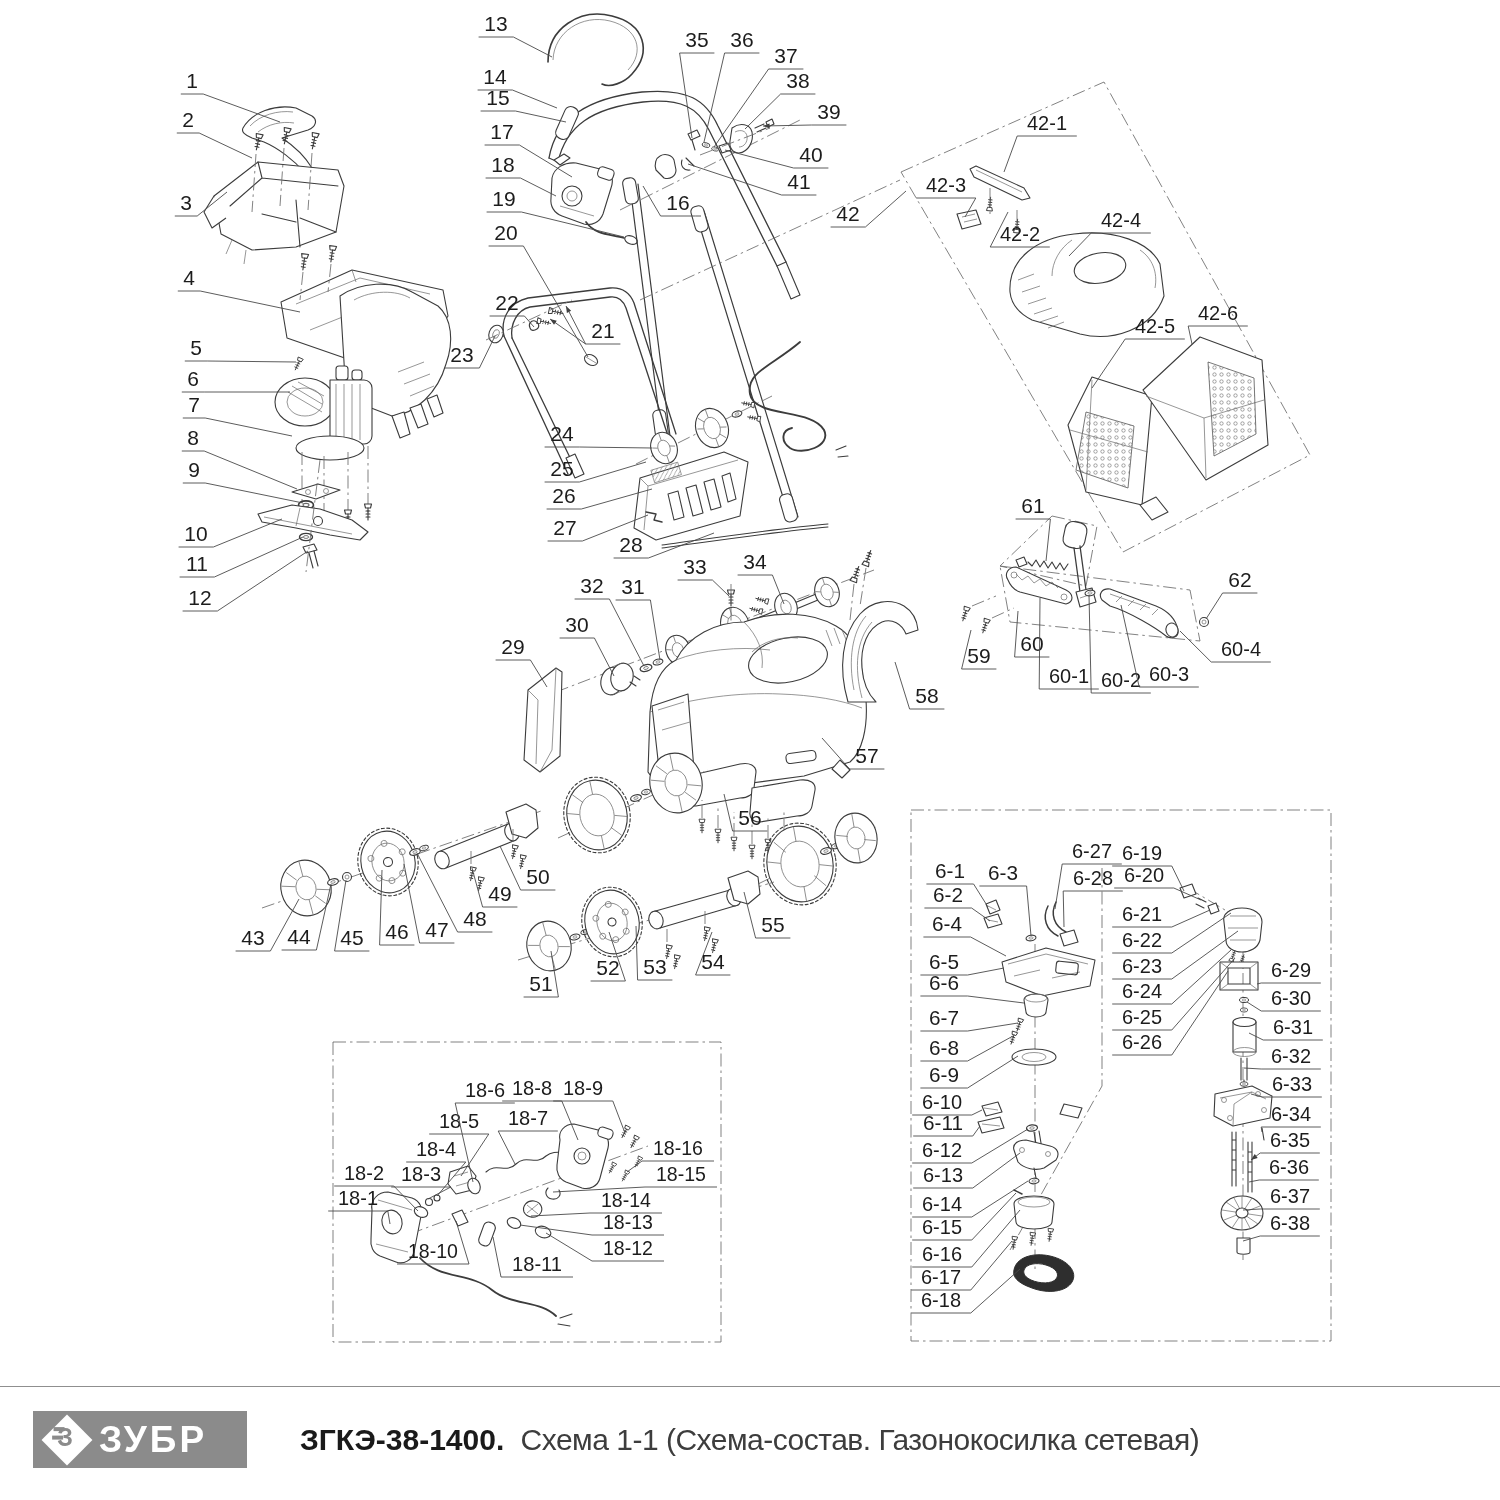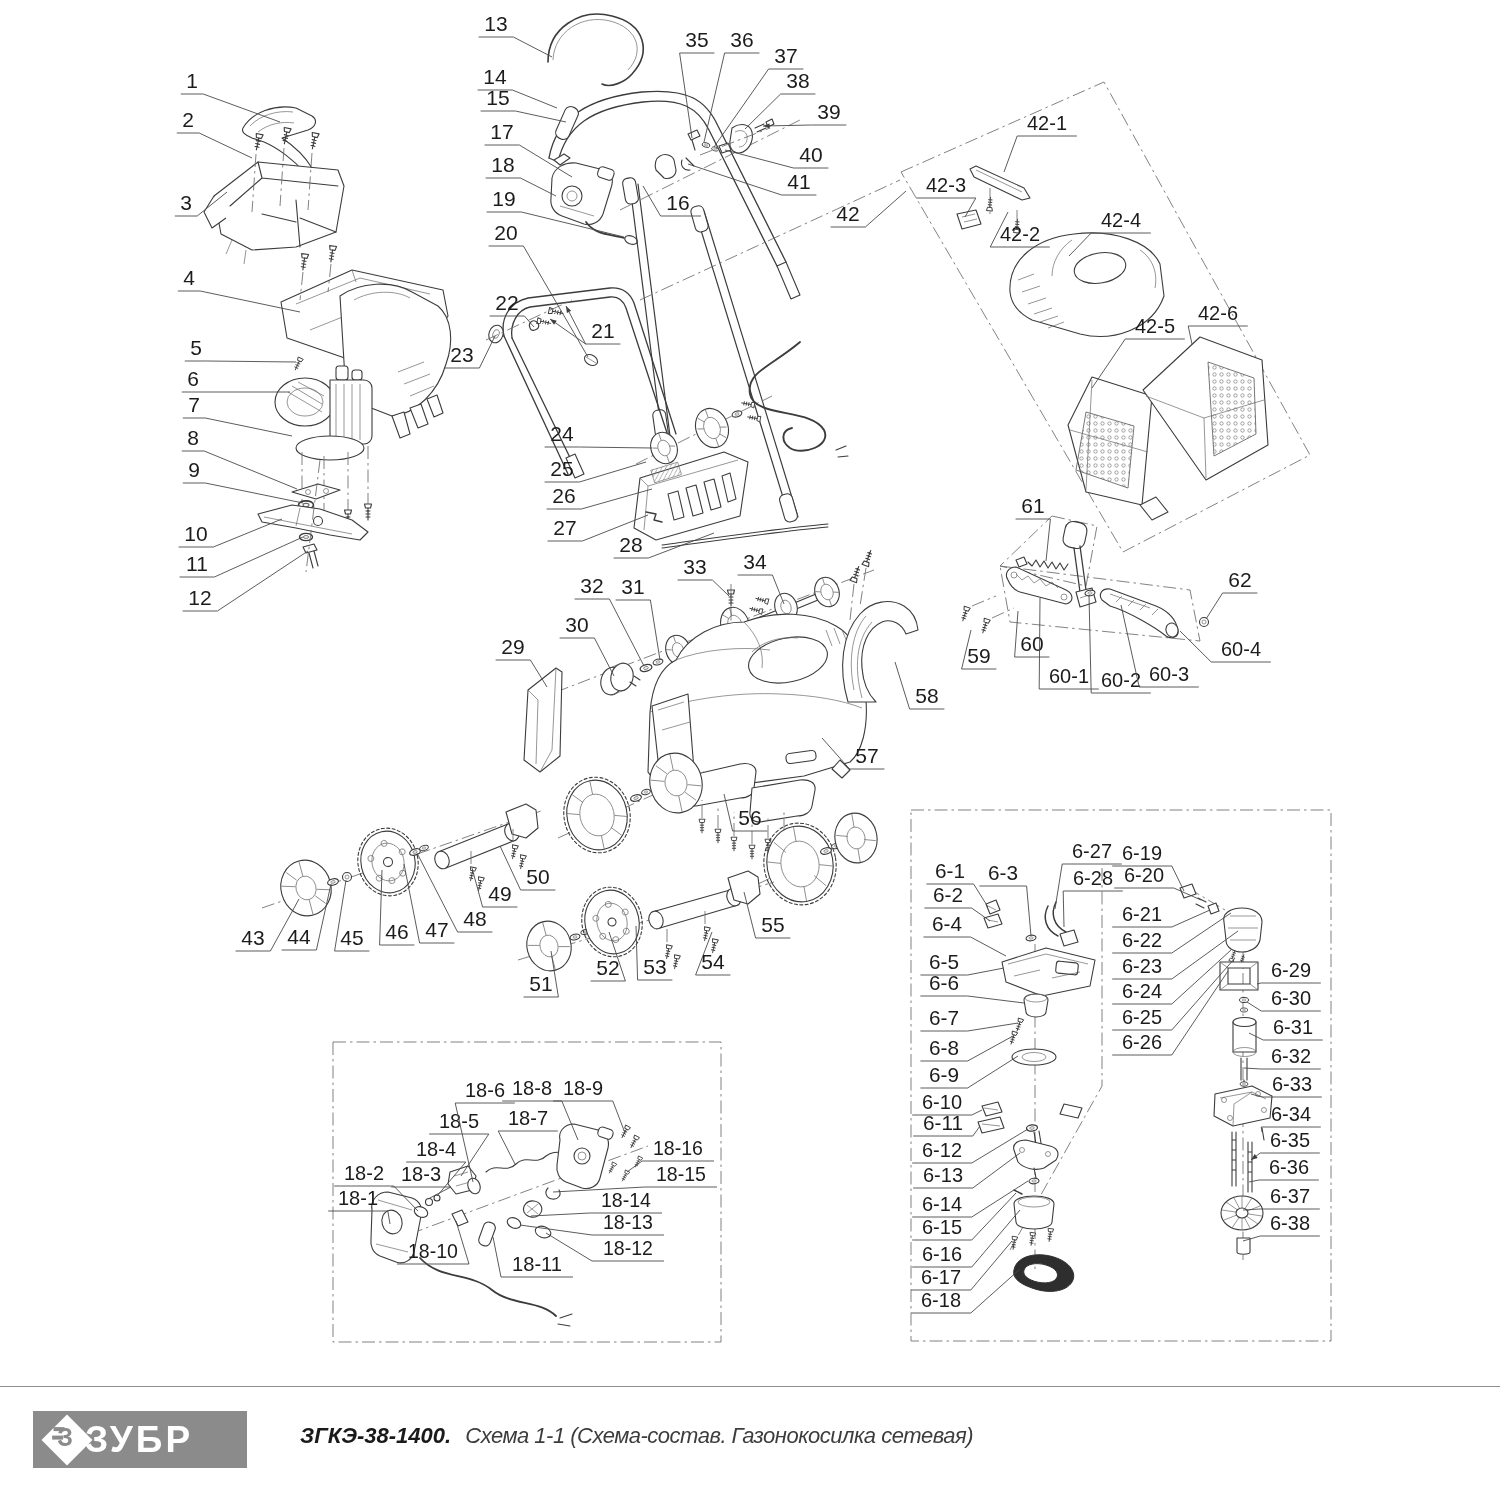--- a/index.html
+++ b/index.html
@@ -14,22 +14,22 @@
   .leader{stroke:#4a4a4a;stroke-width:.9;fill:none}
   text.lbl{font-family:"Liberation Sans",sans-serif;font-size:21px;fill:#1c1c1c}
   
   #footer{position:absolute;left:0;top:1386px;width:1500px;height:114px;border-top:1.5px solid #8f8f8f;background:#fff;}
   #logo{position:absolute;left:33px;top:24px;width:214px;height:57px;background:#8b8b8b;display:flex;align-items:center;}
   #logo .diamond{position:relative;width:36px;height:36px;background:#fff;transform:rotate(45deg);margin-left:16px;flex:0 0 auto;}
   #logo .diamond .z{position:absolute;left:7px;top:3px;transform:rotate(-45deg);font-weight:bold;font-size:25px;color:#8b8b8b;}
   #logo .diamond .bar1,#logo .diamond .bar2{position:absolute;width:11px;height:3.5px;background:#8b8b8b;transform:rotate(-45deg);}
   #logo .diamond .bar1{left:-1px;top:14px}
   #logo .diamond .bar2{left:4px;top:21px}
-  #logo .brand{color:#fff;font-weight:bold;font-size:37px;letter-spacing:3px;}
-  #titleline{position:absolute;left:300px;top:36px;white-space:nowrap;font-size:22px;font-style:italic;}
+  #logo .brand{color:#fff;font-weight:bold;font-size:37px;letter-spacing:3px;margin-left:14px;}
+  #titleline{position:absolute;left:300px;top:36px;white-space:nowrap;font-size:30px;}
   #titleline .model{font-weight:bold;color:#1a1a1a;}
   #titleline .subtitle{font-weight:400;color:#3d3d3d;letter-spacing:-0.5px;margin-left:8px;}
 </style>
 </head>
 <body>
 
 <div id="stage">
 
 <svg id="diagram" width="1500" height="1386" viewBox="0 0 1500 1386" xmlns="http://www.w3.org/2000/svg">
   <defs>

